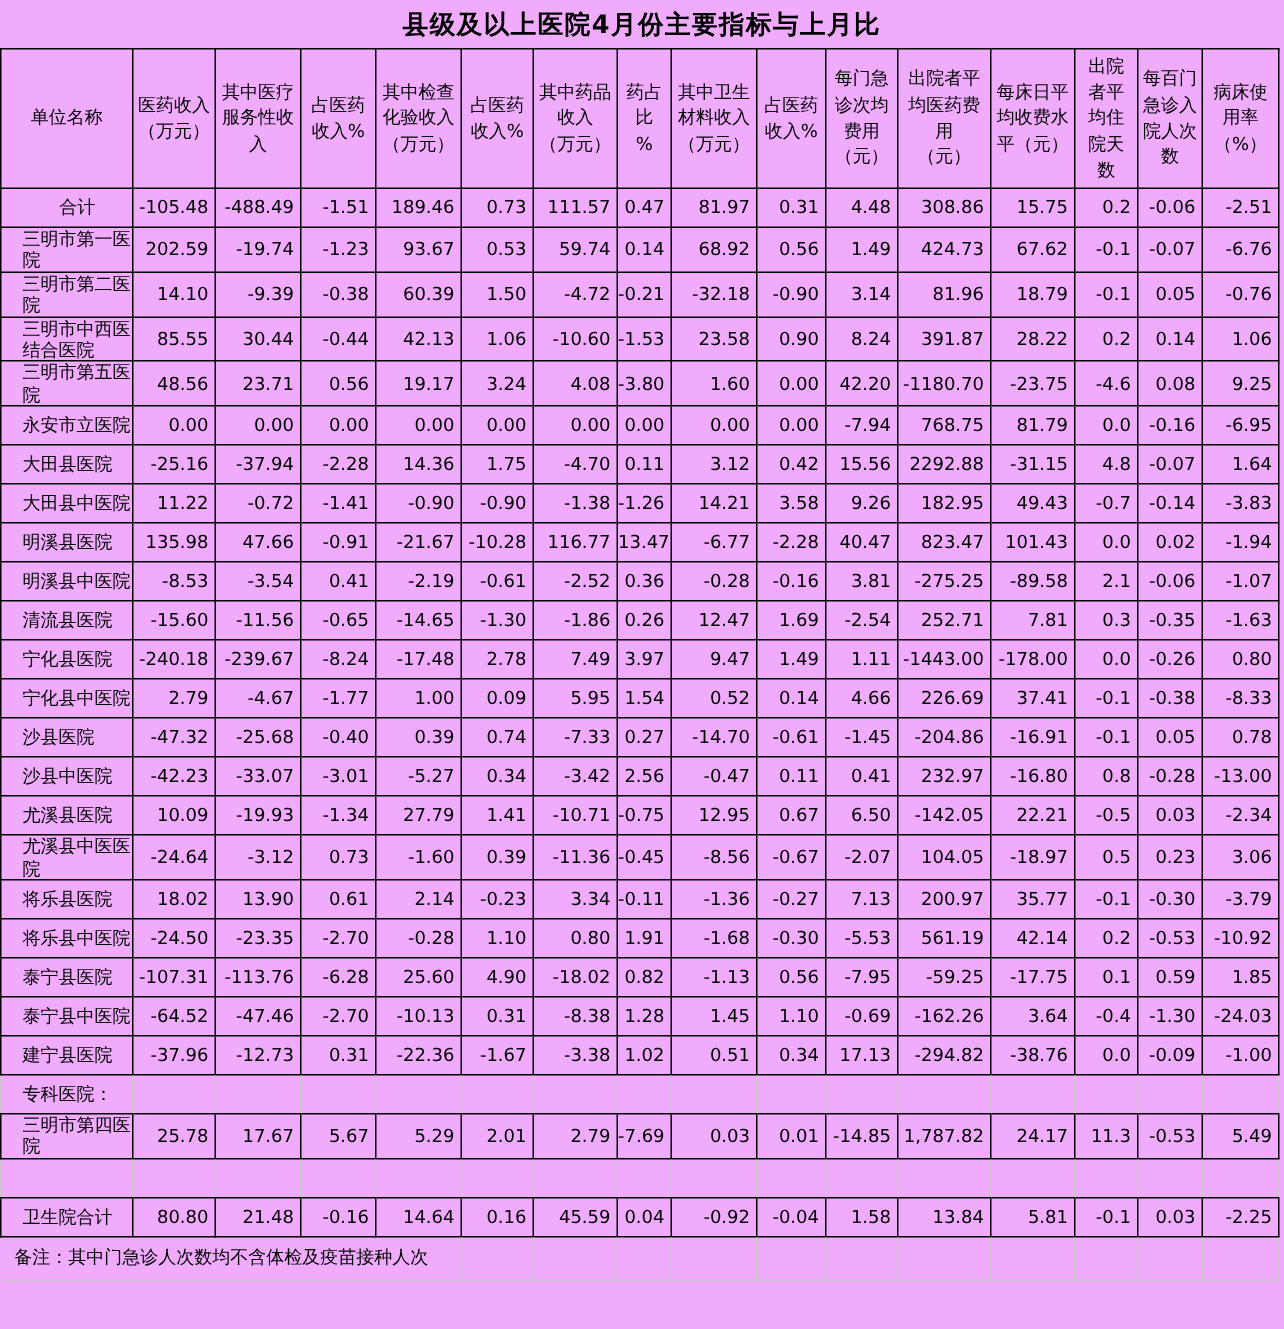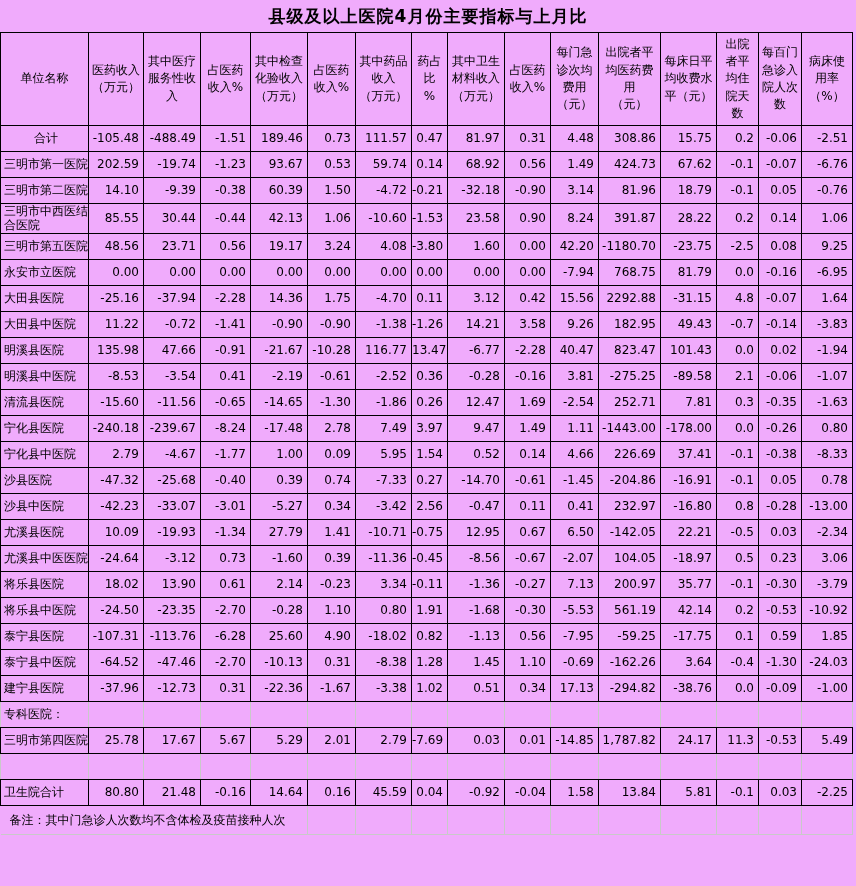--- a/index.html
+++ b/index.html
@@ -19,21 +19,21 @@
   th{
     border:1px solid #000;font-weight:normal;text-align:center;
     vertical-align:middle;white-space:pre-line;line-height:1.45;
     padding:0;height:92px;overflow:hidden;
   }
   td{
     border:1px solid #000;height:25px;vertical-align:middle;
     padding:0;overflow:hidden;line-height:1.2;
   }
   td.num{text-align:right;padding-right:4px;}
-  td.name{text-align:left;padding-left:3px;word-break:break-all;}
+  td.name{text-align:left;padding-left:14px;word-break:break-all;}
   td.center{text-align:center;}
   tr.section td, tr.empty td{
     border-left:1px solid #c9c9c9;border-right:1px solid #c9c9c9;
     border-top:1px solid #000;border-bottom:1px solid #000;
   }
   tr.note td{
     border:none;border-left:1px solid #c9c9c9;border-right:1px solid #c9c9c9;
     border-top:1px solid #000;border-bottom:1px solid #c9c9c9;height:28px;
   }
   tr.note td.notecell{
@@ -195,21 +195,21 @@
           <td class="num">0.56</td>
           <td class="num">19.17</td>
           <td class="num">3.24</td>
           <td class="num">4.08</td>
           <td class="num">-3.80</td>
           <td class="num">1.60</td>
           <td class="num">0.00</td>
           <td class="num">42.20</td>
           <td class="num">-1180.70</td>
           <td class="num">-23.75</td>
-          <td class="num">-2.5</td>
+          <td class="num">-4.6</td>
           <td class="num">0.08</td>
           <td class="num">9.25</td>
         </tr>
         <tr class="data">
           <td class="name">永安市立医院</td>
           <td class="num">0.00</td>
           <td class="num">0.00</td>
           <td class="num">0.00</td>
           <td class="num">0.00</td>
           <td class="num">0.00</td>

